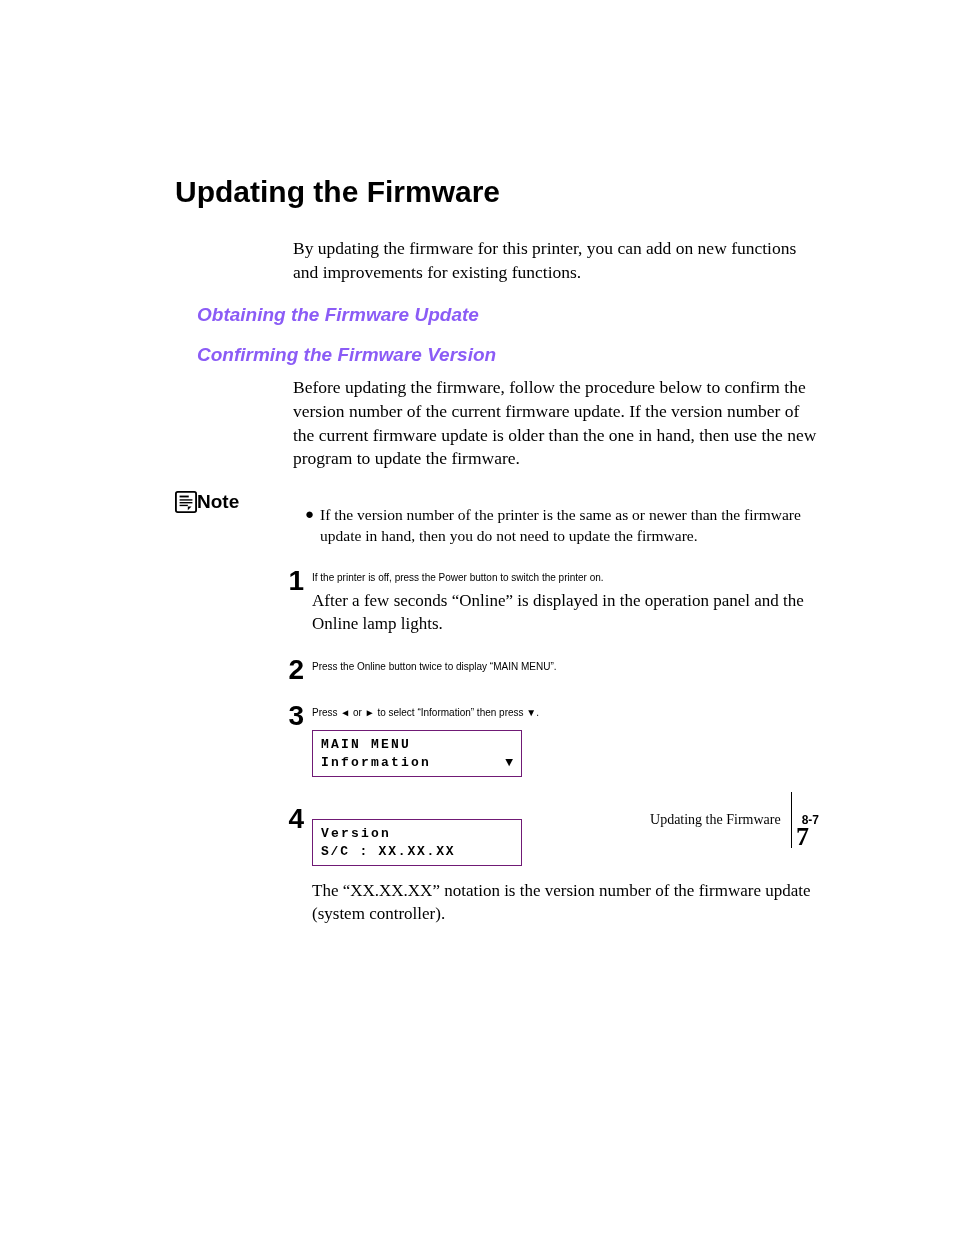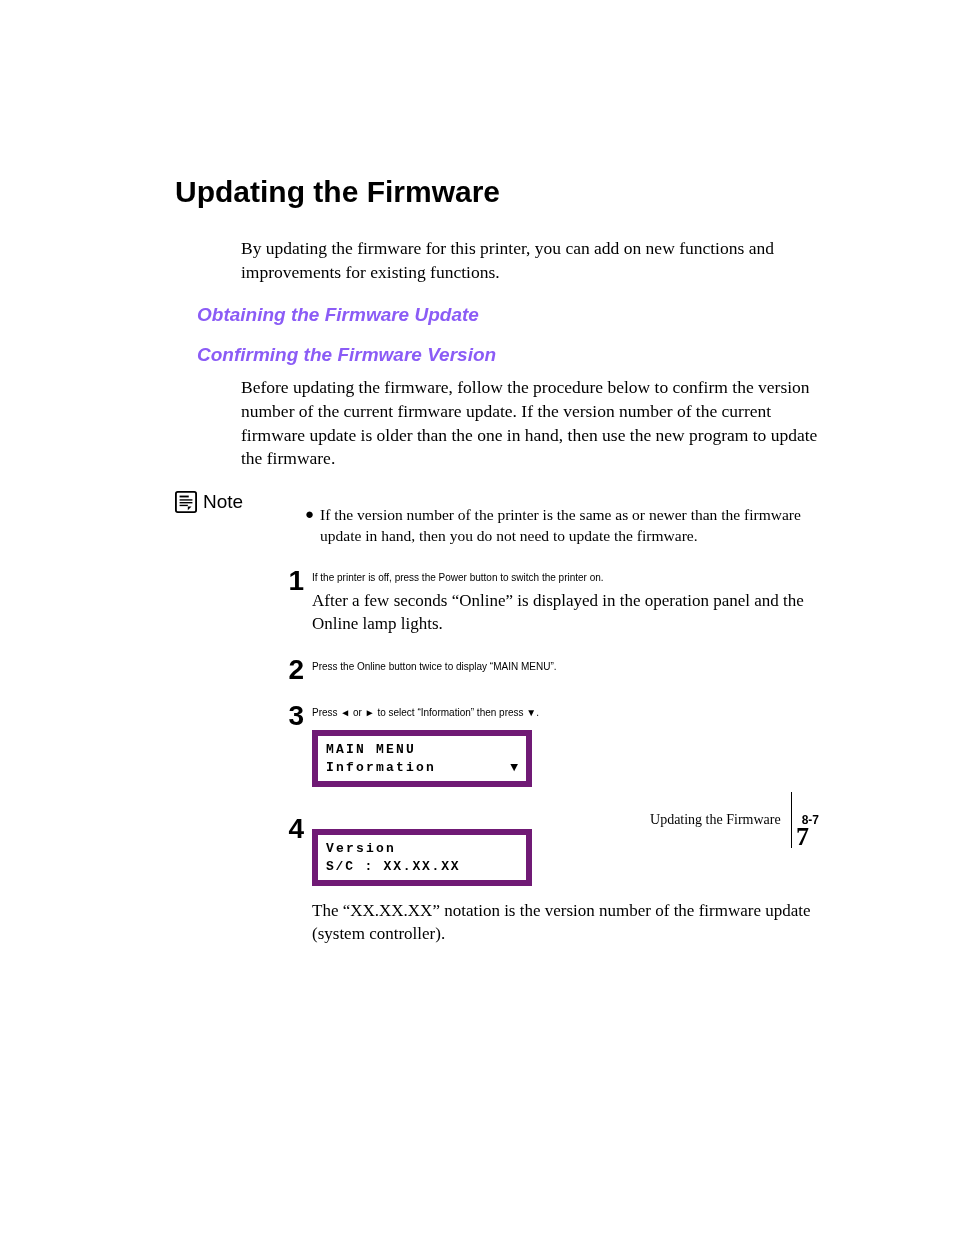--- a/index.html
+++ b/index.html
@@ -17,21 +17,21 @@
     box-sizing: border-box;
     padding: 175px 135px 0 175px;
   }
   .h1 {
     font-family: Arial, Helvetica, sans-serif;
     font-weight: bold;
     font-size: 30px;
     margin: 0 0 28px 0;
   }
   .body-indent {
-    margin-left: 66px;
+    margin-left: 118px;
   }
   .p {
     font-size: 17.5px;
     line-height: 1.35;
     margin: 0 0 20px 0;
   }
   .h2 {
     font-family: Arial, Helvetica, sans-serif;
     font-weight: bold;
     font-style: italic;
@@ -41,23 +41,22 @@
   }
   .note-row {
     display: flex;
     align-items: flex-start;
     margin-top: 18px;
     margin-bottom: 24px;
   }
   .note-label {
     display: flex;
     align-items: center;
-    gap: 6px;
-    font-family: Arial, Helvetica, sans-serif;
-    font-weight: 400;
+    font-family: Arial, Helvetica, sans-serif;
+    font-weight: 700;
     font-size: 19px;
     flex: 0 0 130px;
   }
   .note-icon {
     width: 22px;
     height: 22px;
   }
   .note-body {
     font-size: 15.5px;
     line-height: 1.35;
@@ -98,21 +97,21 @@
     font-family: Arial, Helvetica, sans-serif;
     font-size: 10px;
   }
   .step-follow {
     font-family: "Times New Roman", Times, serif;
     font-size: 17px;
     margin-top: 6px;
     margin-bottom: 6px;
   }
   .lcd {
-    border: 6px solid #701a75;
+    border: 1px solid #701a75;
     width: 192px;
     padding: 5px 8px 5px 8px;
     font-family: "Courier New", Courier, monospace;
     font-weight: bold;
     font-size: 13px;
     letter-spacing: 2.2px;
     line-height: 1.35;
     margin-top: 10px;
     margin-bottom: 14px;
     position: relative;

